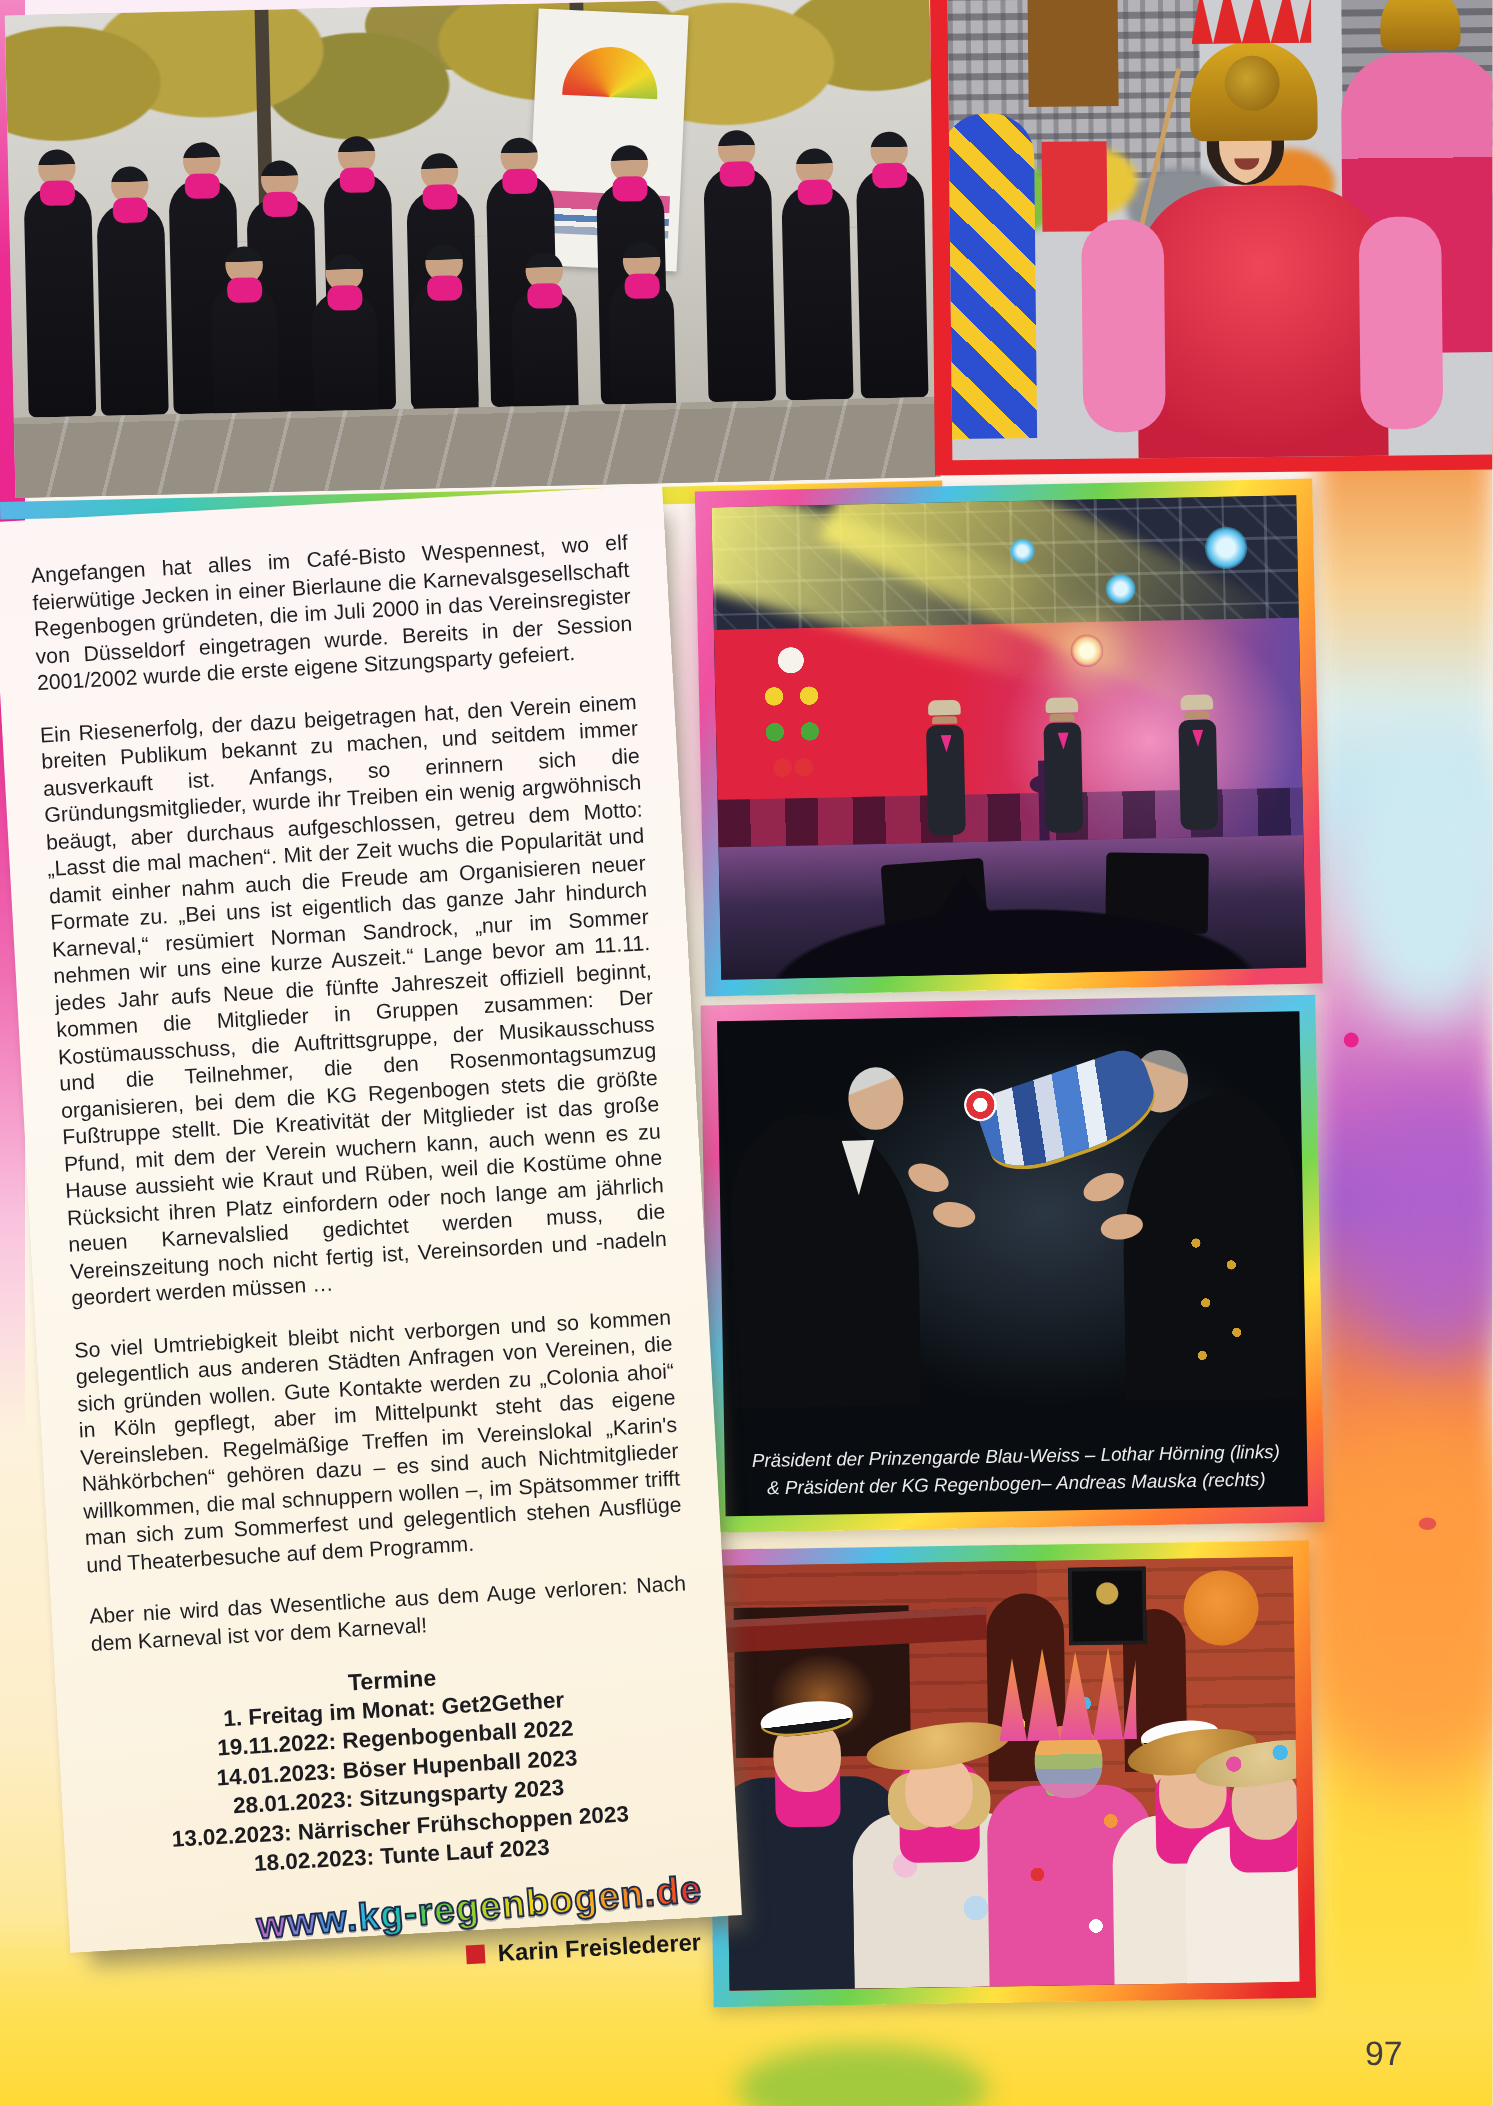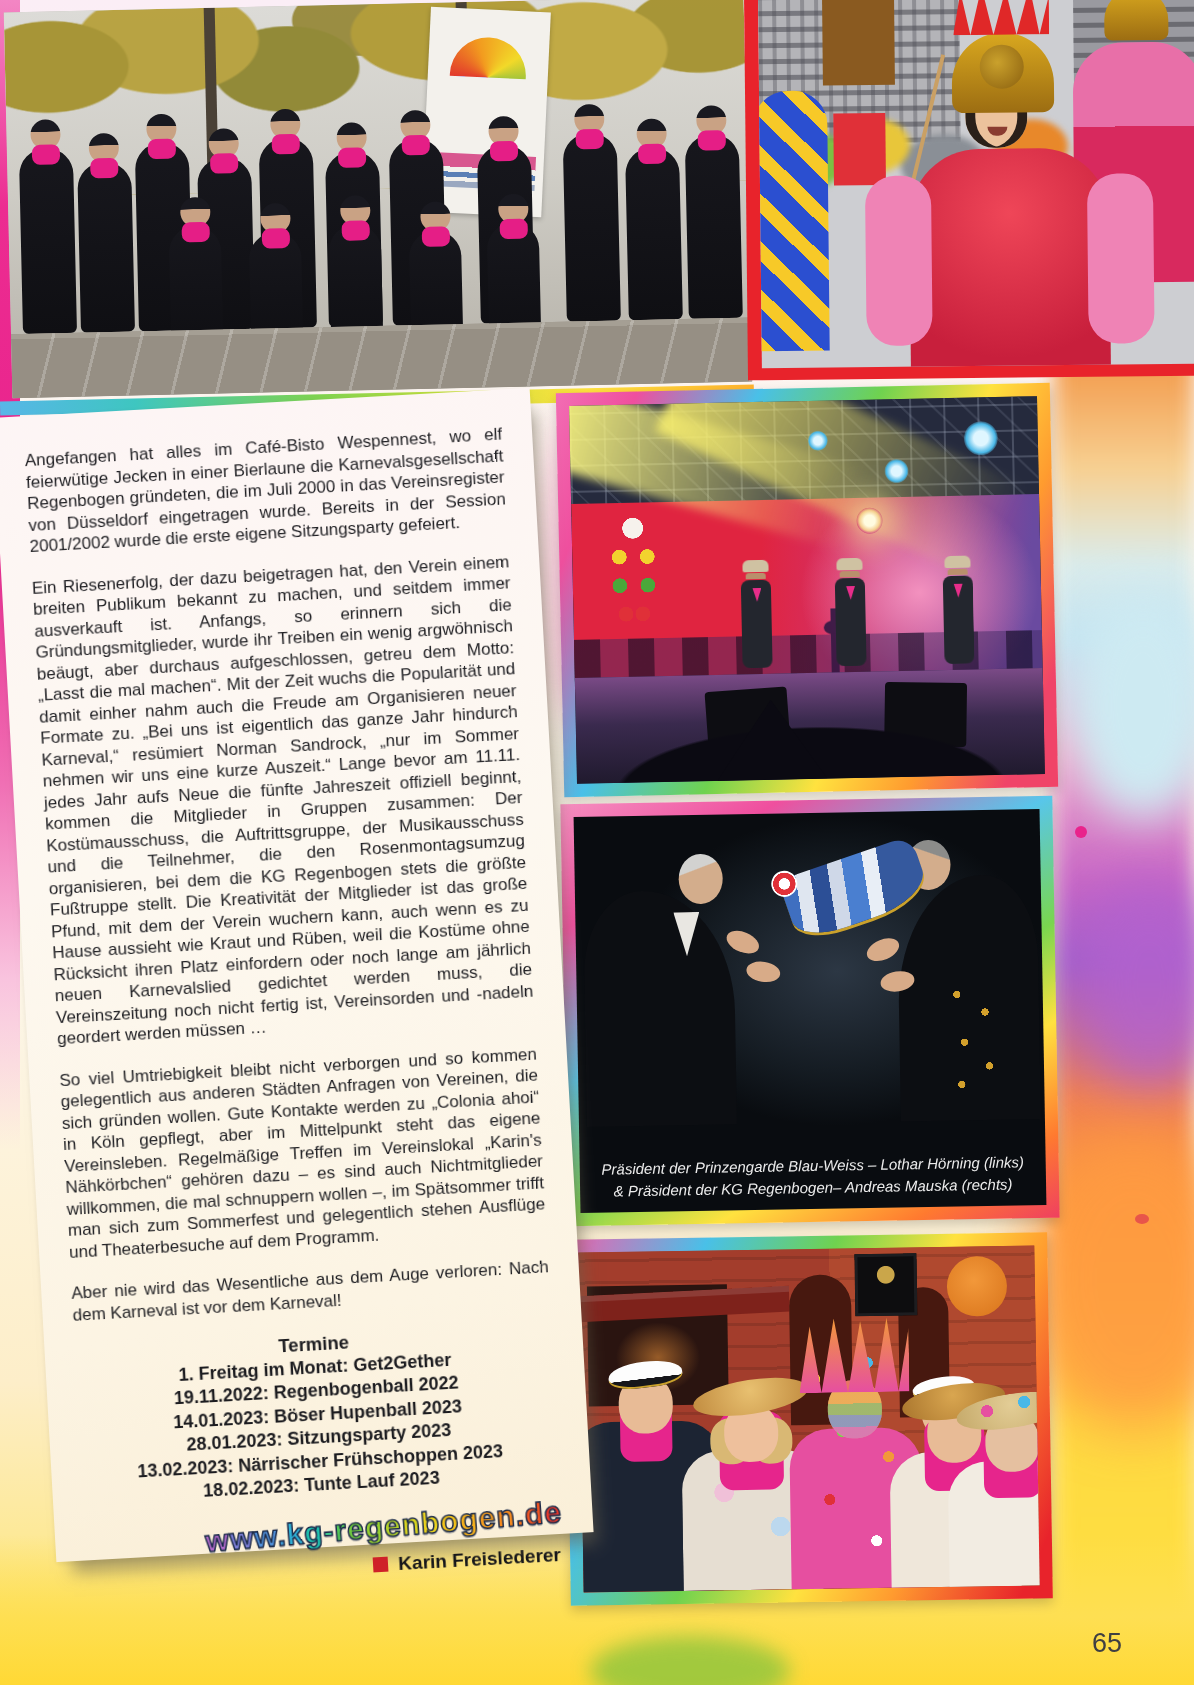--- a/index.html
+++ b/index.html
@@ -376,14 +376,14 @@
       </div>
       <div class="sv-p" style="left:366px;width:130px;height:200px;">
         <div class="sv-body" style="height:125px;background:#f2ece2;"></div>
         <div class="sv-scarf" style="bottom:88px;width:58px;height:70px;"></div>
         <div class="sv-head" style="bottom:114px;background:#e5c0a0;"></div>
         <div class="hat-straw" style="bottom:158px;width:112px;background:radial-gradient(10px 10px at 28% 40%,#e64fa0 0 60%,transparent 62%),radial-gradient(10px 10px at 62% 30%,#4ab8e8 0 60%,transparent 62%),radial-gradient(circle at 50% 30%,#e3cd96,#c4a868);"></div>
       </div>
     </div>
   </figure>
 
-  <div class="pagenum">65</div>
+  <div class="pagenum">97</div>
 </div>
 
 </body></html>

